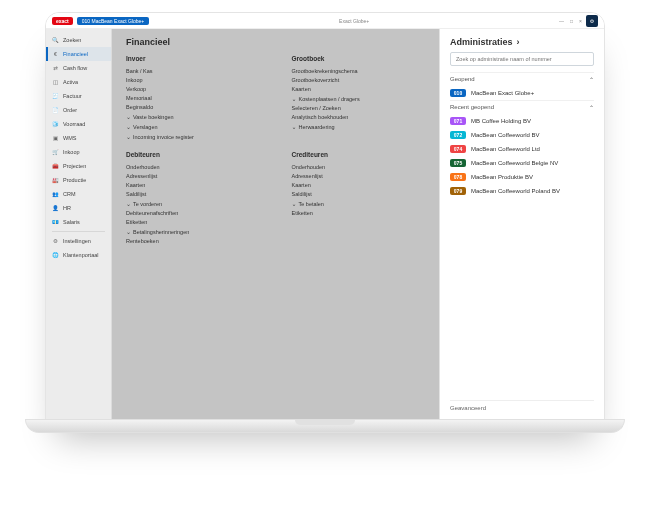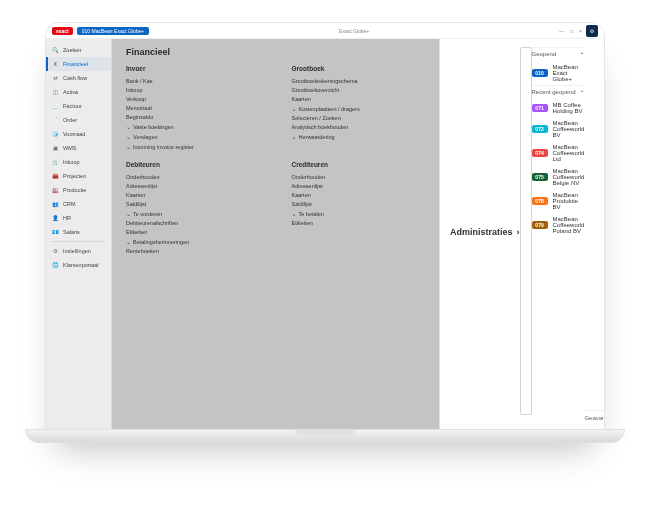--- a/index.html
+++ b/index.html
@@ -6,21 +6,21 @@
   body {
     font-family: -apple-system, "Segoe UI", Arial, sans-serif;
     background: #fff;
     width: 650px;
     height: 523px;
     display: flex;
     justify-content: center;
     align-items: flex-start;
   }
   .laptop {
-    margin-top: 22px;
+    margin-top: 12px;
     width: 560px;
     border: 1px solid #e4e4e4;
     border-radius: 14px 14px 0 0;
     background: #fff;
     box-shadow: 0 30px 35px -12px rgba(0,0,0,0.25);
     overflow: hidden;
   }
   .base {
     width: 600px;
     height: 14px;
@@ -137,21 +137,21 @@
   }
 
   
   .panel {
     background: #fff;
     border-left: 1px solid #e2e2e2;
     padding: 8px 10px;
     font-size: 6px;
     color: #333;
     display:flex;
-    flex-direction:row;
+    flex-direction:column;
     position:relative;
   }
   .panel-title {
     font-size: 9px;
     font-weight: 700;
     display: flex;
     align-items: center;
     gap: 4px;
     margin-bottom: 5px;
   }

